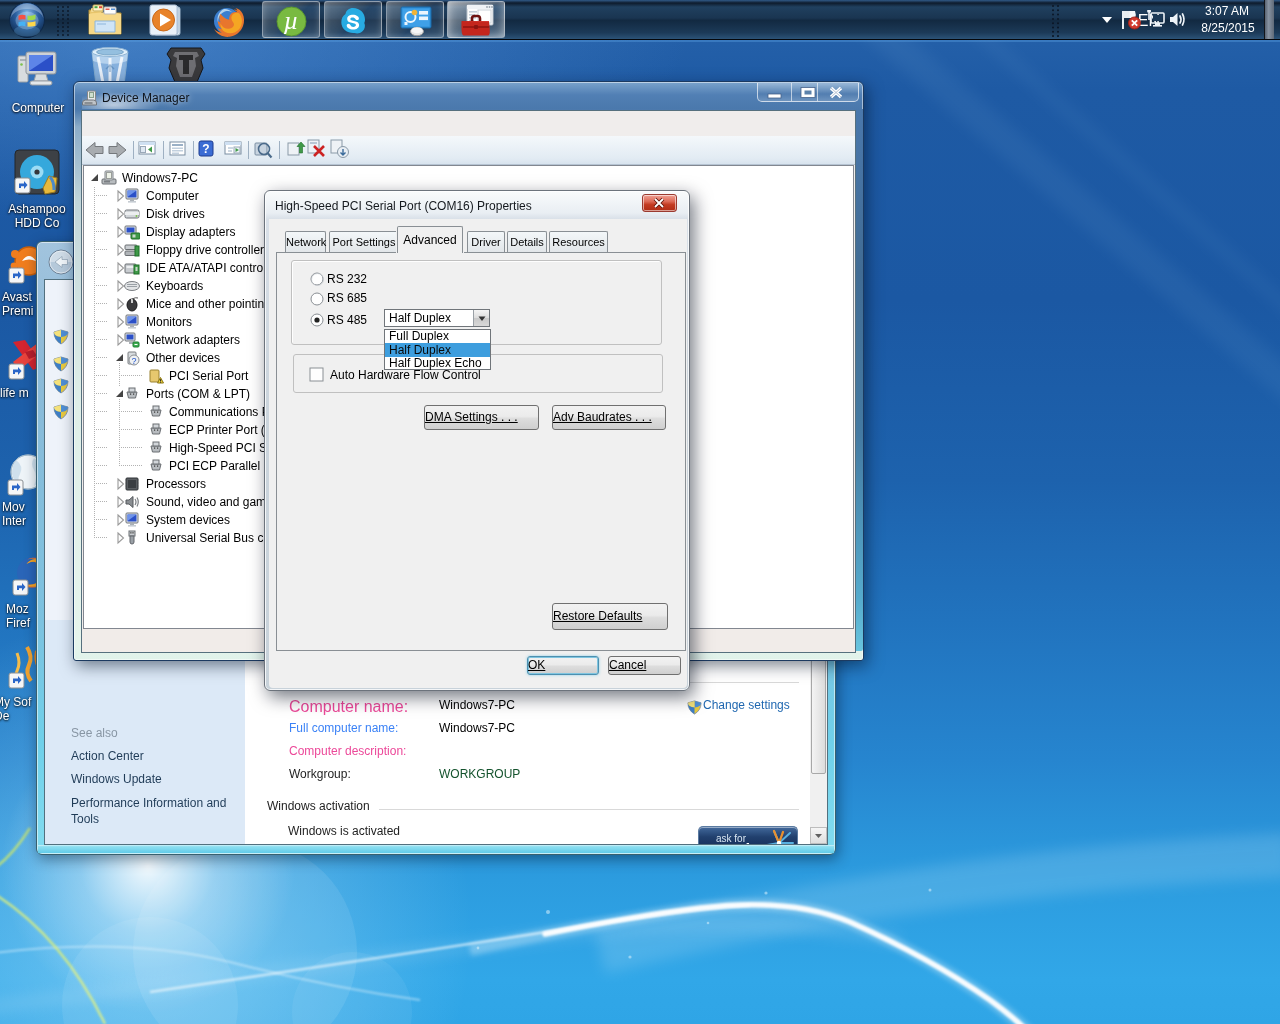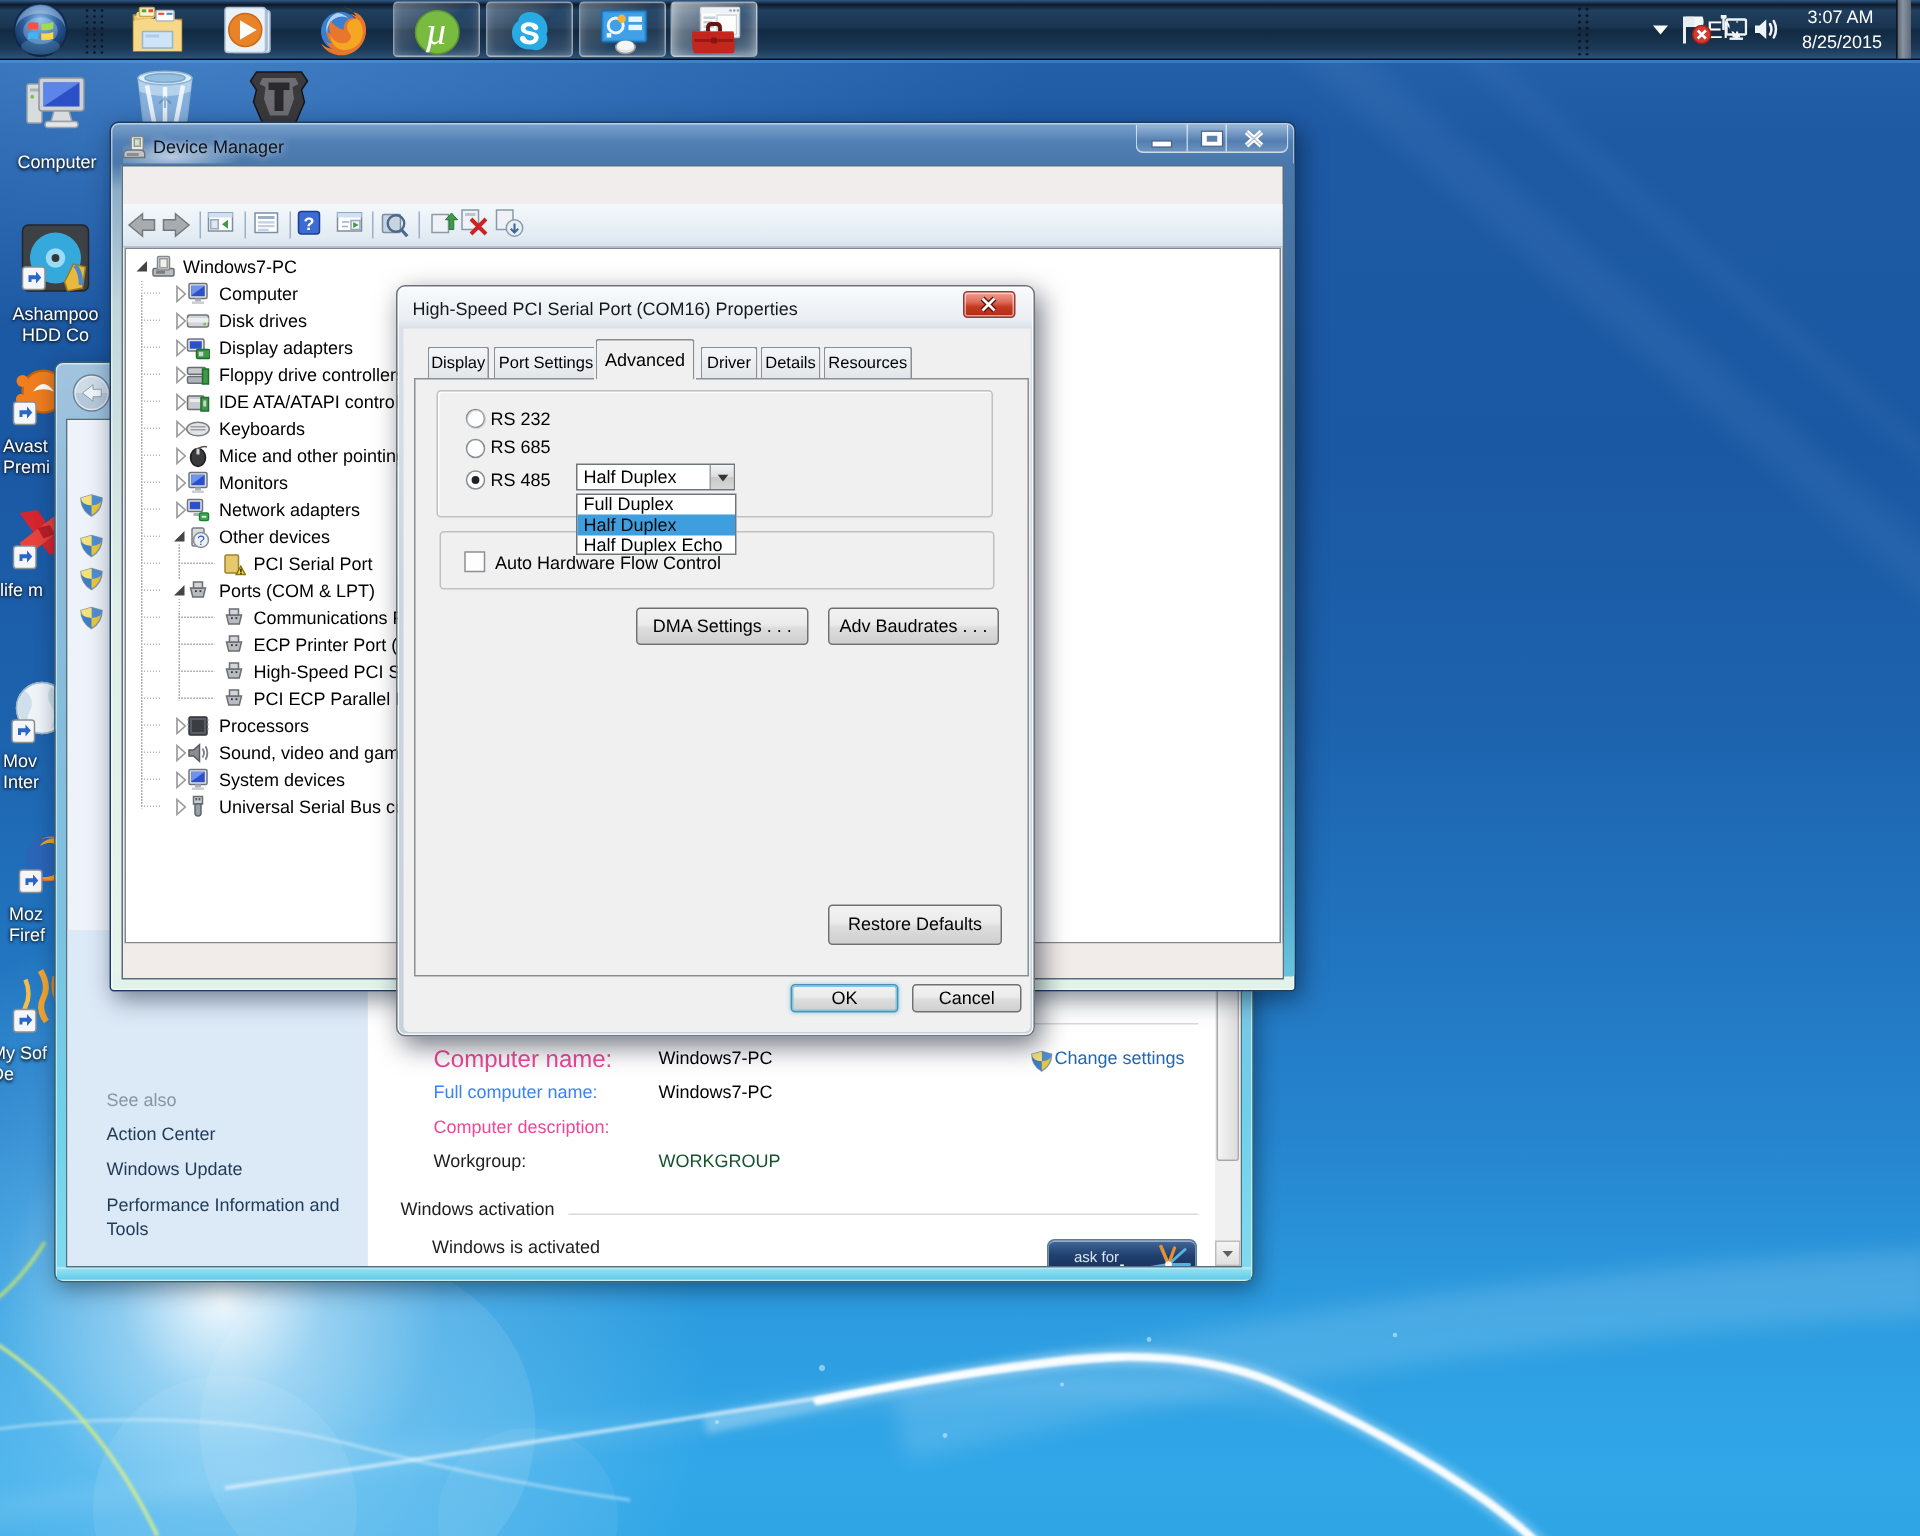--- a/index.html
+++ b/index.html
@@ -19,23 +19,23 @@
 border:1px solid rgba(255,255,255,.45);
 background:linear-gradient(135deg,rgba(255,255,255,.30),rgba(255,255,255,.10) 45%,rgba(70,110,160,.18) 55%,rgba(255,255,255,.12));
 box-shadow:inset 0 0 6px rgba(255,255,255,.22);}
 .ticon{position:absolute;}
 
 .dicon{position:absolute;width:76px;text-align:center;color:#fff;font-size:12px;z-index:2;
 text-shadow:0 1px 2px rgba(0,0,0,.85),0 0 3px rgba(0,0,0,.6);line-height:14px;}
 .dicon svg{display:block;margin:0 auto;}
 
 .win7frame{position:absolute;border-radius:6px;}
-.btn7{position:absolute;font-size:12px;color:#000;text-align:center;
+.btn7{position:absolute;font-size:12px;color:#000;text-align:left;
 border:1px solid #707070;border-radius:3px;
-background:linear-gradient(180deg,#f2f2f2 0%,#ebebeb 45%,#dddddd 55%,#cfcfcf 100%);}
+background:linear-gradient(180deg,#f2f2f2 0%,#ebebeb 45%,#dddddd 55%,#cfcfcf 100%);text-decoration:underline;}
 .trow{position:absolute;height:18px;left:0;width:770px;}
 .trow svg{position:absolute;top:1px;}
 .ttxt{position:absolute;top:2px;white-space:nowrap;}
 .vdot{position:absolute;width:1px;background-image:repeating-linear-gradient(180deg,#b2b2b2 0 1px,transparent 1px 2px);}
 .hdot{position:absolute;height:1px;background-image:repeating-linear-gradient(90deg,#b2b2b2 0 1px,transparent 1px 2px);}
 .tab{position:absolute;top:12px;height:21px;background:linear-gradient(180deg,#f3f7f9,#e2e6e9);border:1px solid #898f94;border-bottom:none;border-radius:2px 2px 0 0;text-align:center;padding-top:4px;font-size:11px;white-space:nowrap;overflow:visible;}
 </style>
 </head>
 <body>
 <div id="wall">
@@ -667,21 +667,21 @@
  <div class="abs" style="left:377px;top:3px;width:35px;height:18px;border-radius:3px;border:1px solid #9a3a30;
   background:linear-gradient(180deg,#f0a295 0,#dd6a57 40%,#c33b22 60%,#b02c15 100%);box-shadow:inset 0 0 0 1px rgba(255,255,255,.55)">
   <svg width="33" height="16" viewBox="0 0 33 16">
         <path d="M12 4 L20 12 M20 4 L12 12" stroke="#5e120a" stroke-width="3.6"></path>
         <path d="M12 4 L20 12 M20 4 L12 12" stroke="#ffffff" stroke-width="1.8"></path>
       </svg>
  </div>
 
  <div class="abs" style="left:4px;top:28px;width:418px;height:469px;background:#f0f0f0;border-radius:0 0 4px 4px">
 
-  <div class="tab" style="left:16px;width:41px">Display</div>
+  <div class="tab" style="left:16px;width:41px">Network</div>
   <div class="tab" style="left:60px;width:70px">Port Settings</div>
   <div class="tab" style="left:198px;width:38px">Driver</div>
   <div class="tab" style="left:238px;width:40px">Details</div>
   <div class="tab" style="left:280px;width:59px">Resources</div>
 
   <div class="abs" style="left:7px;top:33px;width:410px;height:399px;background:#f0f0f0;border:1px solid #898f94"></div>
 
   <div class="abs" style="left:128px;top:7px;width:66px;height:27px;background:#f0f0f0;border:1px solid #898f94;border-bottom:none;border-radius:2px 2px 0 0;text-align:center;padding-top:6px;box-shadow:0 1px 0 1px #f0f0f0;z-index:2">Advanced</div>
 
   <div class="abs" style="left:22px;top:41px;width:371px;height:85px;border:1px solid #c0c0c0;border-radius:3px;box-shadow:1px 1px 0 rgba(255,255,255,.9) inset"></div>

